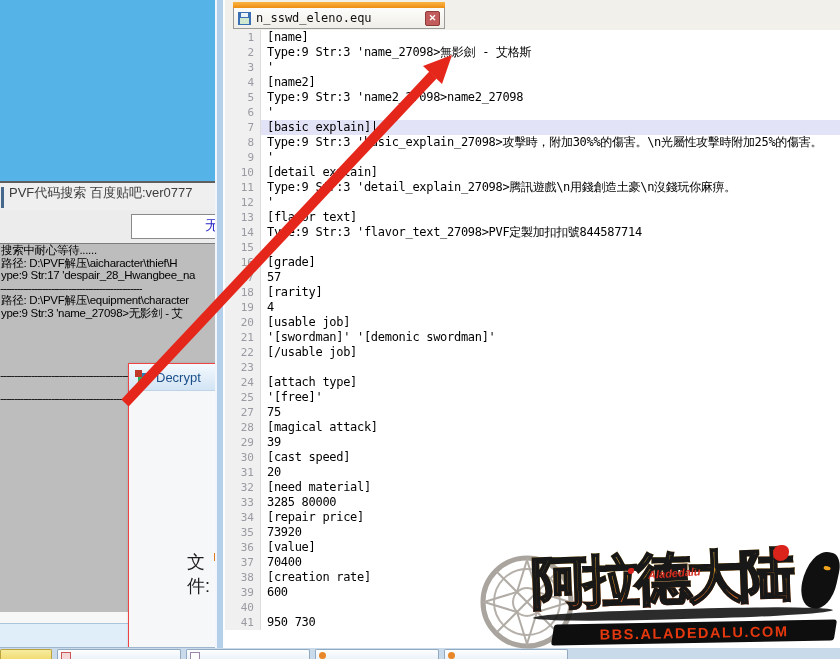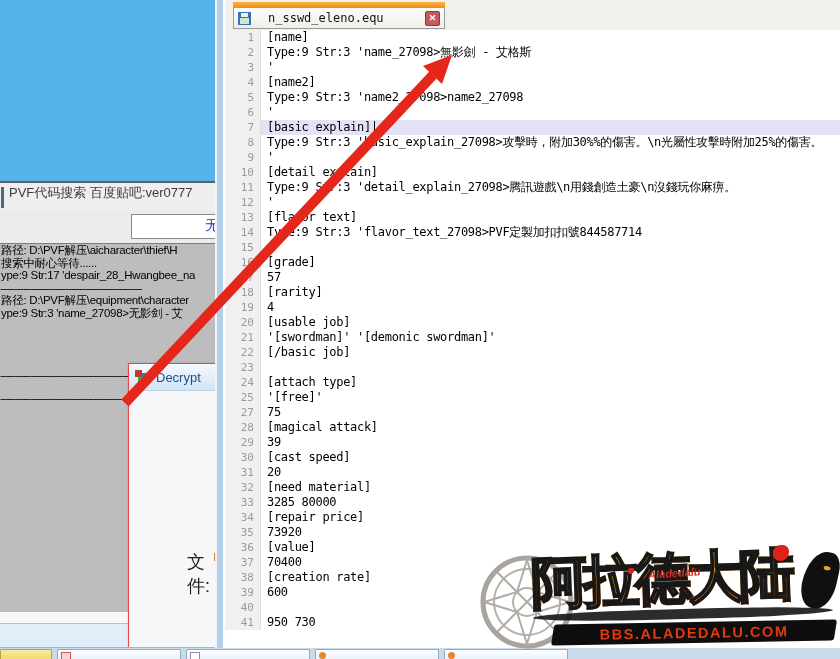--- a/index.html
+++ b/index.html
@@ -55,21 +55,21 @@
   .editor{position:absolute;left:215px;top:0;width:625px;height:648px;background:#fff;z-index:4;}
   .ed-border-w1{position:absolute;left:0;top:0;width:2px;height:648px;background:#F2F6FA;}
   .ed-border-blue{position:absolute;left:2px;top:0;width:6px;height:648px;background:#B3CFE9;}
   .ed-border-w2{position:absolute;left:8px;top:0;width:2px;height:648px;background:#FBFDFE;}
   .tabbar{position:absolute;left:10px;top:0;width:615px;height:30px;background:#F1F0EB;
           border-bottom:2px solid #8C8C8C;}
   .tab-orange{position:absolute;left:8px;top:2px;width:212px;height:6px;
               background:linear-gradient(#F9B545,#EE8E12);}
   .tab{position:absolute;left:8px;top:8px;width:212px;height:21px;
        background:linear-gradient(#FDFDFB,#EFEEE8);border:1px solid #9A9A9A;border-top:none;
-       display:flex;align-items:center;padding:0 4px;box-sizing:border-box;gap:12px;}
+       display:flex;align-items:center;padding:0 4px;box-sizing:border-box;}
   .floppy{width:13px;height:13px;background:#3B6FB4;position:relative;flex:0 0 auto;margin-right:5px;}
   .floppy i{position:absolute;display:block;}
   .floppy .shutter{left:3px;top:1px;width:7px;height:4px;background:#EAF2FA;}
   .floppy .label-area{left:2px;top:6px;width:9px;height:6px;background:#CFE8CF;}
   .tab-label{font-family:"DejaVu Sans Mono",monospace;font-size:12px;color:#111;white-space:nowrap;flex:1 1 auto;}
   .tab-close{flex:0 0 auto;width:13px;height:13px;background:#C25B5B;border:1px solid #8F3A3A;
              color:#fff;font-size:9px;line-height:12px;text-align:center;font-weight:bold;
              border-radius:2px;cursor:default;}
   .ed-content{position:absolute;left:10px;top:30px;width:615px;height:618px;overflow:hidden;background:#fff;}
   .erow{display:flex;height:15px;line-height:15px;white-space:pre;}
@@ -120,22 +120,22 @@
     <div class="sa-accent"></div>
     <div class="sa-title">PVF代码搜索 百度贴吧:ver0777</div>
   </div>
   <div class="sa-toolbar">
     <div class="sa-input">
       <span class="sa-input-part">无</span>
     </div>
   </div>
   <div class="sa-results">
     <div>
+        <div class="sr-line"> 搜索中耐心等待......</div>
         <div class="sr-line">路径: D:\PVF解压\aicharacter\thief\H</div>
-        <div class="sr-line"> 搜索中耐心等待......</div>
         <div class="sr-line">ype:9 Str:17 'despair_28_Hwangbee_na</div>
         <div class="sr-sep">--------------------------------------------------</div>
         <div class="sr-line">路径: D:\PVF解压\equipment\character</div>
         <div class="sr-line">ype:9 Str:3 'name_27098&gt;无影剑 - 艾</div>
       </div>
     <div class="sr-sep sr-sep-low" style="top:125px;">--------------------------------------------------</div>
     <div class="sr-sep sr-sep-low" style="top:148px;">--------------------------------------------------</div>
   </div>
   <div class="white-band"></div>
   <div class="lblue-strip"></div>
@@ -200,21 +200,21 @@
           <div class="erow"><span class="lnum">12</span><span class="lcode">'</span></div>
           <div class="erow"><span class="lnum">13</span><span class="lcode">[flavor text]</span></div>
           <div class="erow"><span class="lnum">14</span><span class="lcode">Type:9 Str:3 'flavor_text_27098&gt;PVF定製加扣扣號844587714</span></div>
           <div class="erow"><span class="lnum">15</span><span class="lcode">'</span></div>
           <div class="erow"><span class="lnum">16</span><span class="lcode">[grade]</span></div>
           <div class="erow"><span class="lnum">17</span><span class="lcode">57</span></div>
           <div class="erow"><span class="lnum">18</span><span class="lcode">[rarity]</span></div>
           <div class="erow"><span class="lnum">19</span><span class="lcode">4</span></div>
           <div class="erow"><span class="lnum">20</span><span class="lcode">[usable job]</span></div>
           <div class="erow"><span class="lnum">21</span><span class="lcode">'[swordman]' '[demonic swordman]'</span></div>
-          <div class="erow"><span class="lnum">22</span><span class="lcode">[/basic job]</span></div>
+          <div class="erow"><span class="lnum">22</span><span class="lcode">[/usable job]</span></div>
           <div class="erow"><span class="lnum">23</span><span class="lcode"></span></div>
           <div class="erow"><span class="lnum">24</span><span class="lcode">[attach type]</span></div>
           <div class="erow"><span class="lnum">25</span><span class="lcode">'[free]'</span></div>
           <div class="erow"><span class="lnum">27</span><span class="lcode">75</span></div>
           <div class="erow"><span class="lnum">28</span><span class="lcode">[magical attack]</span></div>
           <div class="erow"><span class="lnum">29</span><span class="lcode">39</span></div>
           <div class="erow"><span class="lnum">30</span><span class="lcode">[cast speed]</span></div>
           <div class="erow"><span class="lnum">31</span><span class="lcode">20</span></div>
           <div class="erow"><span class="lnum">32</span><span class="lcode">[need material]</span></div>
           <div class="erow"><span class="lnum">33</span><span class="lcode">3285 80000</span></div>

